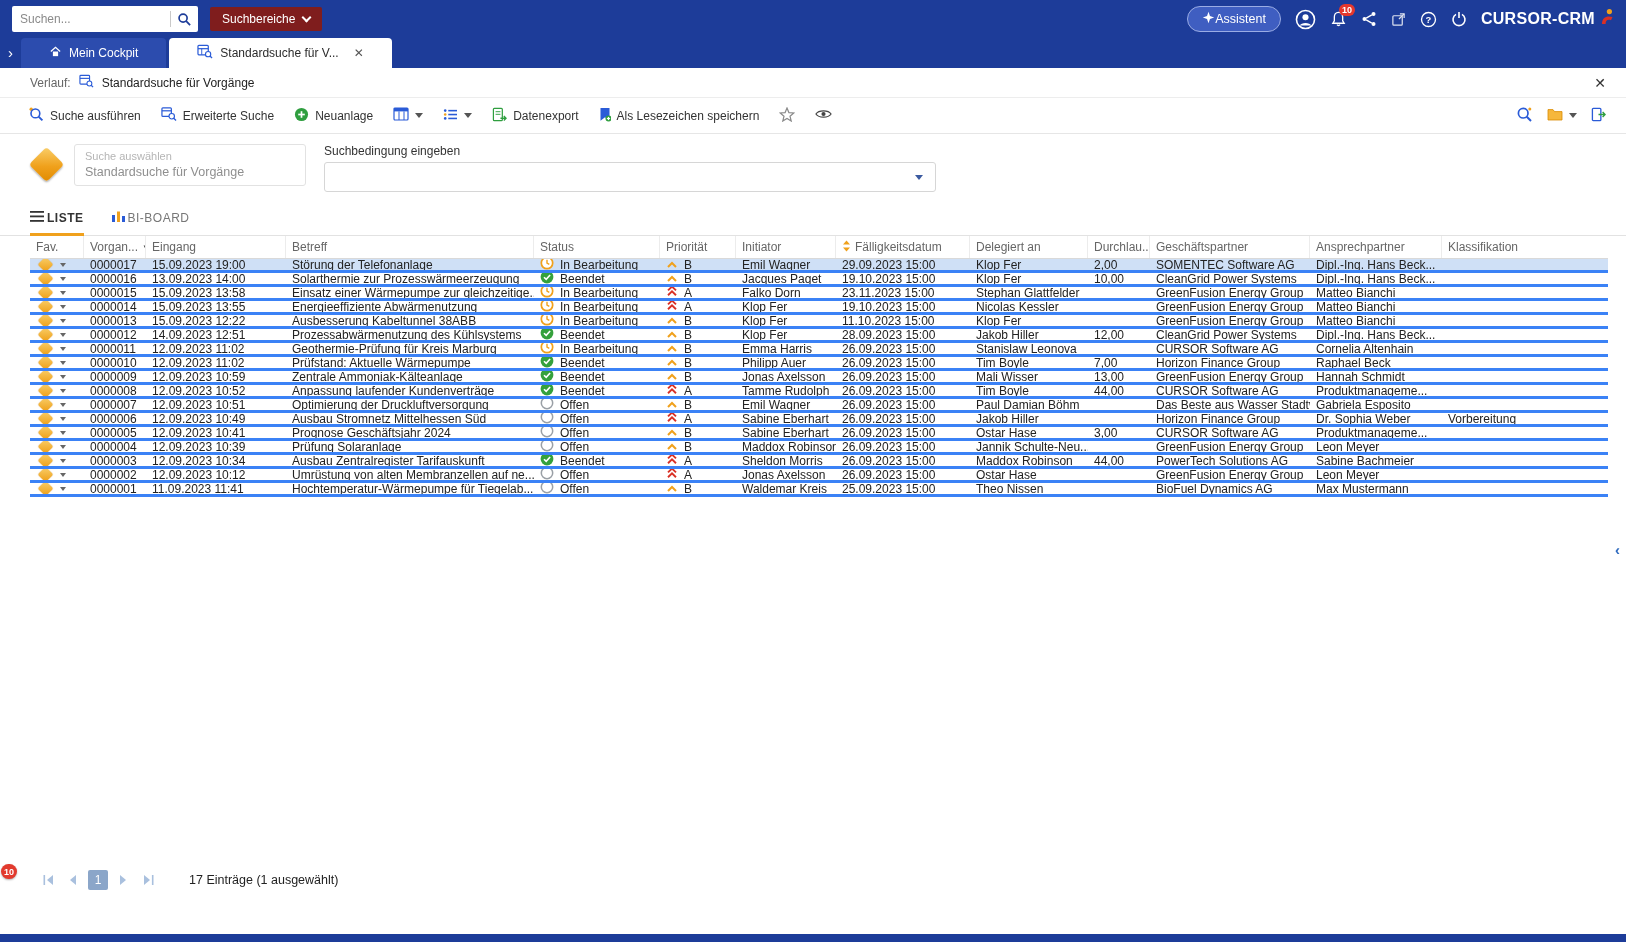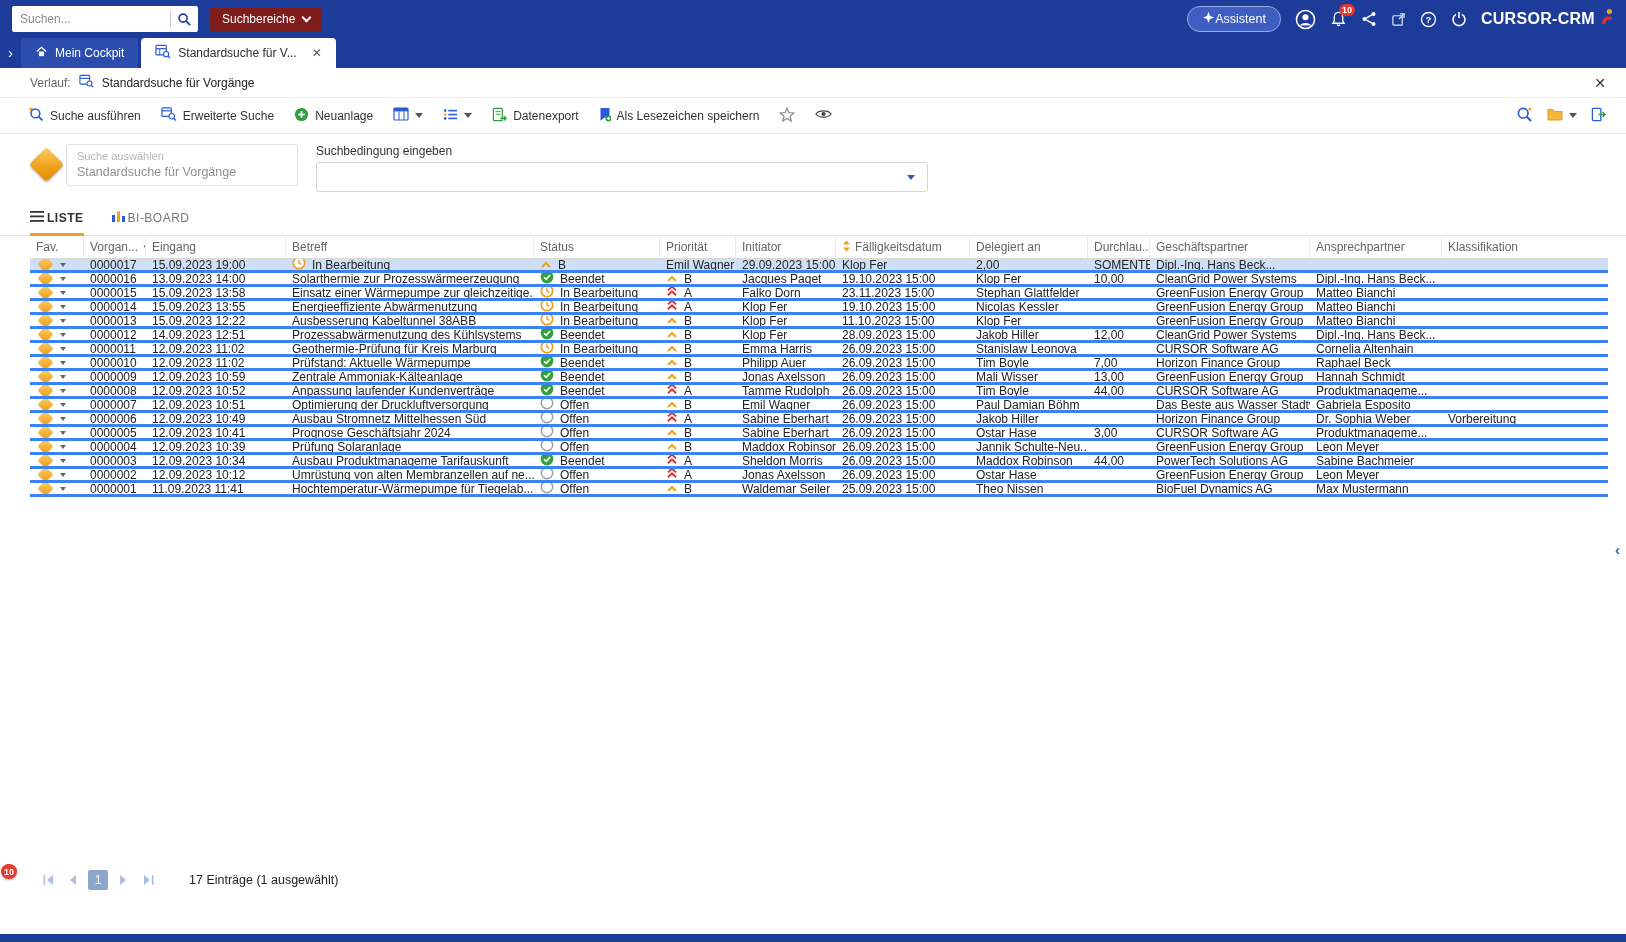--- a/index.html
+++ b/index.html
@@ -23,21 +23,21 @@
   .assistant-pill{display:flex;align-items:center;background:#3f5ec1;color:#fff;
     border:1px solid #9aace4;border-radius:13px;height:26px;padding:0 14px;font-size:12.5px;font-family:inherit;cursor:pointer}
   .tb-icon{display:inline-flex;align-items:center;justify-content:center;cursor:pointer;position:relative}
   .badge{position:absolute;top:-6px;right:-8px;background:#e5372c;color:#fff;font-size:9px;line-height:12px;
     min-width:16px;text-align:center;border-radius:8px;padding:0 3px;font-weight:bold}
   .brand{color:#fff;font-size:16px;font-weight:bold;letter-spacing:.3px;display:flex;align-items:center;gap:5px}
 
   
   .tabbar{height:30px;background:#1d3c99;display:flex;align-items:flex-end;flex:0 0 auto}
   .tab-chev{color:#fff;font-size:15px;line-height:30px;padding:0 8px;cursor:pointer}
-  .tab{display:flex;align-items:center;gap:7px;height:30px;padding:0 14px;font-size:12px;color:#fff;cursor:pointer}
+  .tab{display:flex;align-items:center;gap:7px;height:30px;padding:0 28px;font-size:12px;color:#fff;cursor:pointer}
   .tab.cockpit{background:#2c4cae;border-radius:4px 4px 0 0;margin-right:3px}
   .tab.active{background:#fff;color:#2b2b2b;border-radius:4px 4px 0 0}
   .tab-close{color:#555;font-size:12px;margin-left:8px;cursor:pointer}
 
   
   .content{flex:1;display:flex;flex-direction:column;background:#fff;min-height:0;padding-bottom:34px}
 
   .verlauf-row{height:30px;display:flex;align-items:center;gap:8px;padding:0 20px 0 30px;border-bottom:1px solid #ededed;flex:0 0 auto}
   .verlauf-label{font-size:12px;color:#666}
   .verlauf-entry{font-size:12px;color:#222;cursor:pointer}
@@ -46,21 +46,21 @@
   .toolbar{height:36px;display:flex;align-items:center;gap:20px;padding:0 20px 0 28px;border-bottom:1px solid #e6e6e6;flex:0 0 auto}
   .tbtn{display:flex;align-items:center;gap:6px;background:none;border:none;font-size:12px;color:#333;
     font-family:inherit;cursor:pointer;white-space:nowrap}
   .chev-down-d{width:0;height:0;border-left:4px solid transparent;border-right:4px solid transparent;border-top:5px solid #555}
   .toolbar-right{margin-left:auto;display:flex;align-items:center;gap:14px}
 
   .search-form{display:flex;align-items:flex-start;padding:10px 0 10px 28px;flex:0 0 auto}
   .entity-diamond{width:38px;height:42px;position:relative;flex:0 0 auto}
   .entity-diamond::before{content:'';position:absolute;left:6px;top:8px;width:25px;height:25px;transform:rotate(45deg);
     background:linear-gradient(135deg,#f9cf6b 0%,#f0a11c 55%,#e08a00 100%);border-radius:4px;box-shadow:1px 1px 2px rgba(0,0,0,.3)}
-  .select-box{width:232px;border:1px solid #e2e2e2;border-radius:3px;padding:5px 10px 6px;cursor:pointer}
+  .select-box{width:232px;margin-left:8px;border:1px solid #e2e2e2;border-radius:3px;padding:5px 10px 6px;cursor:pointer}
   .sel-label{font-size:11px;color:#b5b5b5;margin-bottom:3px}
   .sel-value{font-size:12.5px;color:#8f8f8f}
   .cond-wrap{margin-left:18px}
   .cond-label{font-size:12px;color:#333;margin-bottom:4px}
   .cond-combo{width:612px;height:30px;border:1px solid #d6d6d6;border-radius:3px;position:relative;cursor:pointer;background:#fff}
   .combo-arrow{position:absolute;right:12px;top:12px;width:0;height:0;border-left:4px solid transparent;
     border-right:4px solid transparent;border-top:5px solid #3b5aa0}
 
   .view-tabs{height:34px;display:flex;align-items:stretch;gap:28px;padding:0 30px;border-bottom:1px solid #e2e2e2;flex:0 0 auto}
   .vtab{display:flex;align-items:center;gap:3px;font-size:12px;color:#777;letter-spacing:.5px;
@@ -433,20 +433,21 @@
         </div>
       </div>
     <div class="grid-body">
         <div class="grid-row trow sel">
           <div class="cell fav">
             <span class="diamond"></span>
             <span class="ddown"></span>
           </div>
           <div class="cell">0000017</div>
           <div class="cell">15.09.2023 19:00</div>
+          <div class="cell">Störung der Telefonanlage</div>
           <div class="cell">
             <span><svg width="14" height="14" viewBox="0 0 14 14">
                 <circle cx="7" cy="7" r="5.7" fill="#fff" stroke="#f0a11c" stroke-width="1.7"></circle>
                 <path d="M7 3.8 L7 7 L9.3 8.3" stroke="#f0a11c" stroke-width="1.4" fill="none"></path>
               </svg></span>
             <span>In Bearbeitung</span>
           </div>
           <div class="cell">
             <span><svg width="12" height="9" viewBox="0 0 12 9">
                 <path d="M2 7 L6 3 L10 7" stroke="#f0a11c" stroke-width="2" fill="none"></path>
@@ -838,21 +839,21 @@
           <div class="cell">Leon Meyer</div>
           <div class="cell"></div>
         </div>
         <div class="grid-row trow">
           <div class="cell fav">
             <span class="diamond"></span>
             <span class="ddown"></span>
           </div>
           <div class="cell">0000003</div>
           <div class="cell">12.09.2023 10:34</div>
-          <div class="cell">Ausbau Produktmanageme Tarifauskunft</div>
+          <div class="cell">Ausbau Zentralregister Tarifauskunft</div>
           <div class="cell">
             <span><svg width="14" height="14" viewBox="0 0 14 14">
                 <circle cx="7" cy="7" r="6.4" fill="#35a13c"></circle>
                 <path d="M4 7.2 L6.2 9.4 L10.1 5" stroke="#fff" stroke-width="1.6" fill="none"></path>
               </svg></span>
             <span>Beendet</span>
           </div>
           <div class="cell">
             <span><svg width="12" height="12" viewBox="0 0 12 12">
                 <path d="M2 5.4 L6 1.6 L10 5.4" stroke="#d93025" stroke-width="1.9" fill="none"></path>
@@ -910,21 +911,21 @@
                 <circle cx="7" cy="7" r="5.7" fill="#fff" stroke="#9aa0a6" stroke-width="1.5"></circle>
               </svg></span>
             <span>Offen</span>
           </div>
           <div class="cell">
             <span><svg width="12" height="9" viewBox="0 0 12 9">
                 <path d="M2 7 L6 3 L10 7" stroke="#f0a11c" stroke-width="2" fill="none"></path>
               </svg></span>
             <span>B</span>
           </div>
-          <div class="cell">Waldemar Seiler</div>
+          <div class="cell">Waldemar Kreis</div>
           <div class="cell">25.09.2023 15:00</div>
           <div class="cell">Theo Nissen</div>
           <div class="cell"></div>
           <div class="cell">BioFuel Dynamics AG</div>
           <div class="cell">Max Mustermann</div>
           <div class="cell"></div>
         </div>
       </div>
 
     <div class="pagination">

